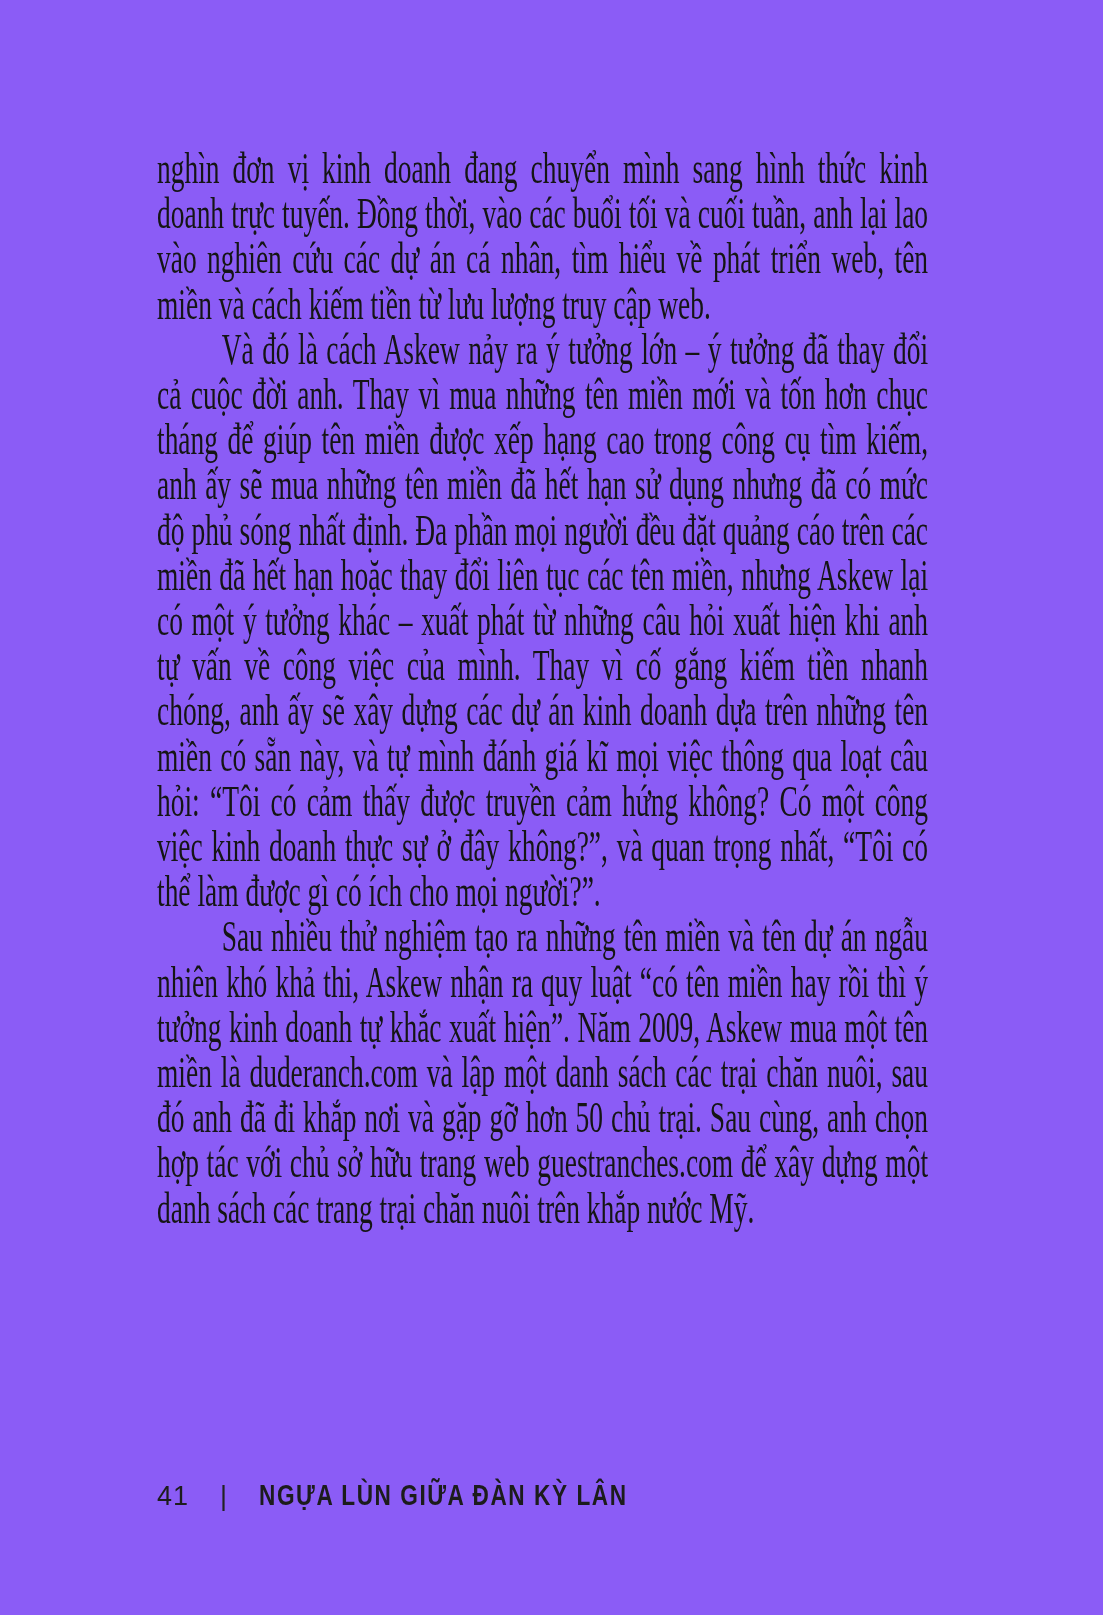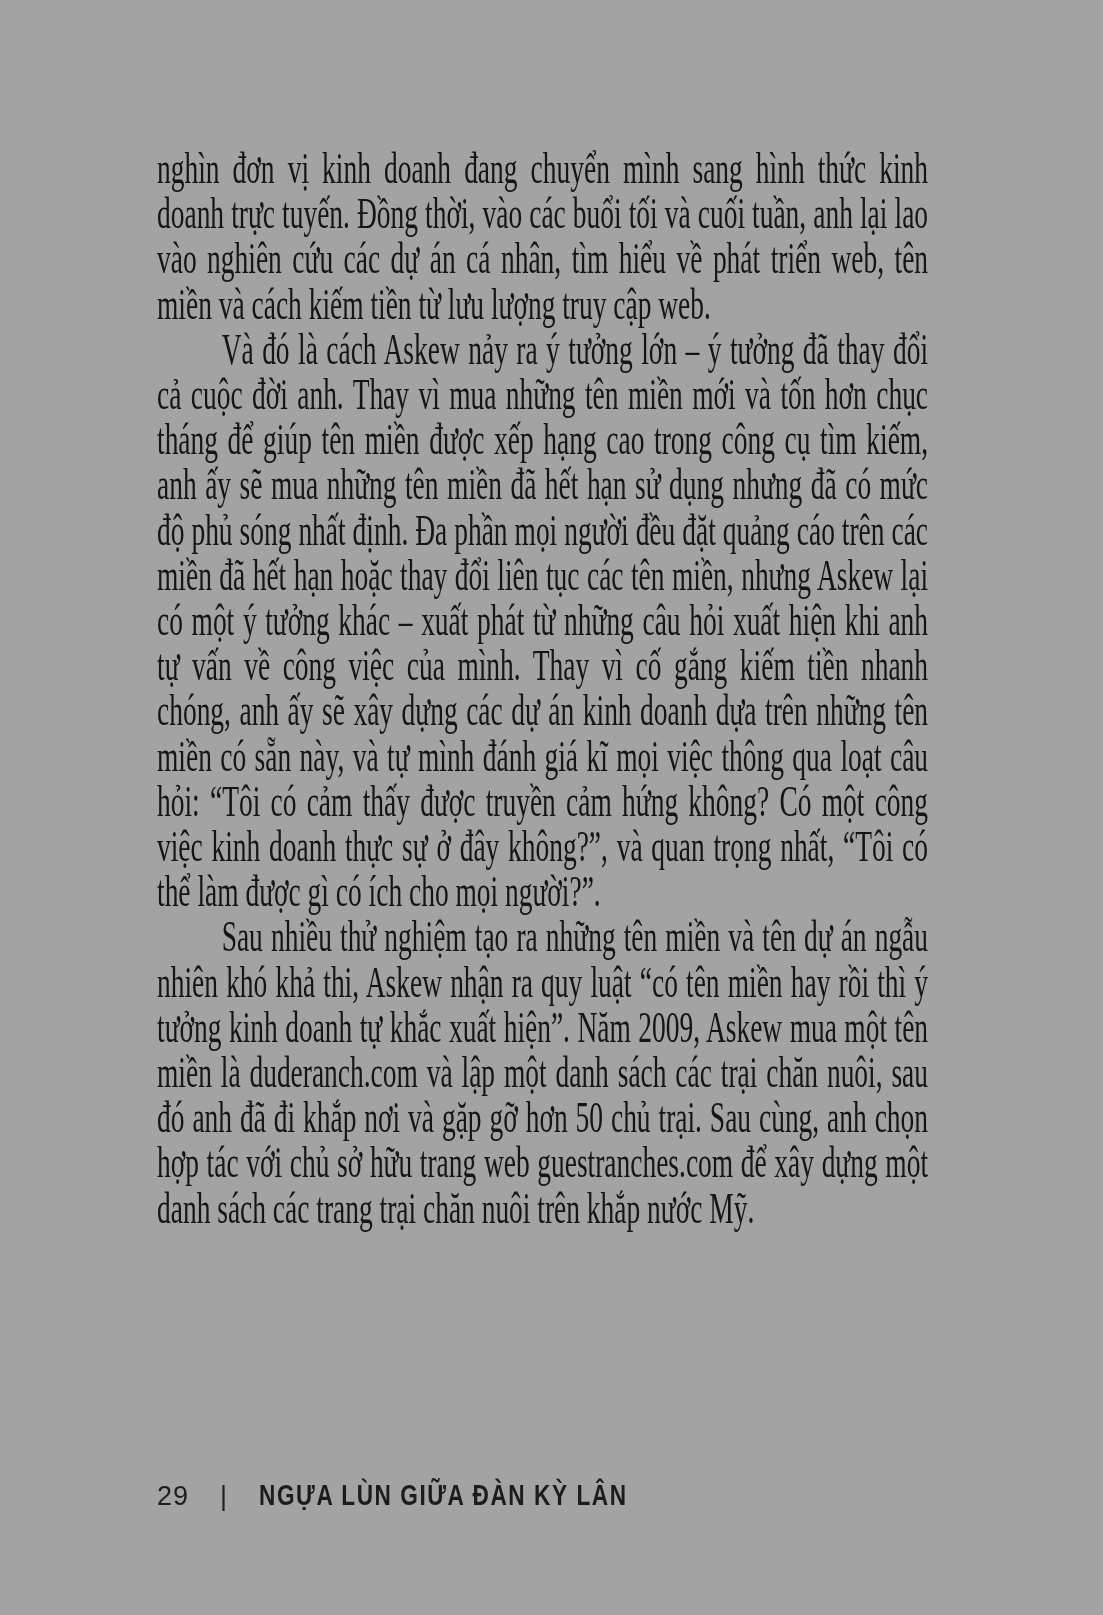--- a/index.html
+++ b/index.html
@@ -4,21 +4,21 @@
 <style>
   html, body {
     margin: 0;
     padding: 0;
     background: #ffffff;
   }
   .page {
     position: relative;
     width: 1103px;
     height: 1615px;
-    background: #a3a3a3;
+    background: #8b5cf6;
     overflow: hidden;
   }
   .body-text {
     position: absolute;
     left: 157px;
     top: 146px;
     width: 1264px;              
     transform: scaleX(0.61);    
     transform-origin: 0 0;
     font-family: "Liberation Serif", "DejaVu Serif", serif;
@@ -71,18 +71,18 @@
 
 <div class="page">
 
   <div class="body-text">
     <p>nghìn đơn vị kinh doanh đang chuyển mình sang hình thức kinh doanh trực tuyến. Đồng thời, vào các buổi tối và cuối tuần, anh lại lao vào nghiên cứu các dự án cá nhân, tìm hiểu về phát triển web, tên miền và cách kiếm tiền từ lưu lượng truy cập web.</p>
     <p class="indent">Và đó là cách Askew nảy ra ý tưởng lớn – ý tưởng đã thay đổi cả cuộc đời anh. Thay vì mua những tên miền mới và tốn hơn chục tháng để giúp tên miền được xếp hạng cao trong công cụ tìm kiếm, anh ấy sẽ mua những tên miền đã hết hạn sử dụng nhưng đã có mức độ phủ sóng nhất định. Đa phần mọi người đều đặt quảng cáo trên các miền đã hết hạn hoặc thay đổi liên tục các tên miền, nhưng Askew lại có một ý tưởng khác – xuất phát từ những câu hỏi xuất hiện khi anh tự vấn về công việc của mình. Thay vì cố gắng kiếm tiền nhanh chóng, anh ấy sẽ xây dựng các dự án kinh doanh dựa trên những tên miền có sẵn này, và tự mình đánh giá kĩ mọi việc thông qua loạt câu hỏi: “Tôi có cảm thấy được truyền cảm hứng không? Có một công việc kinh doanh thực sự ở đây không?”, và quan trọng nhất, “Tôi có thể làm được gì có ích cho mọi người?”.</p>
     <p class="indent">Sau nhiều thử nghiệm tạo ra những tên miền và tên dự án ngẫu nhiên khó khả thi, Askew nhận ra quy luật “có tên miền hay rồi thì ý tưởng kinh doanh tự khắc xuất hiện”. Năm 2009, Askew mua một tên miền là duderanch.com và lập một danh sách các trại chăn nuôi, sau đó anh đã đi khắp nơi và gặp gỡ hơn 50 chủ trại. Sau cùng, anh chọn hợp tác với chủ sở hữu trang web guestranches.com để xây dựng một danh sách các trang trại chăn nuôi trên khắp nước Mỹ.</p>
   </div>
 
   <div class="footer">
-    <span class="num">29</span>
+    <span class="num">41</span>
     <span class="sep">|</span>
     <span class="title">NGỰA LÙN GIỮA ĐÀN KỲ LÂN</span>
   </div>
 
 </div>
 
 </body></html>

